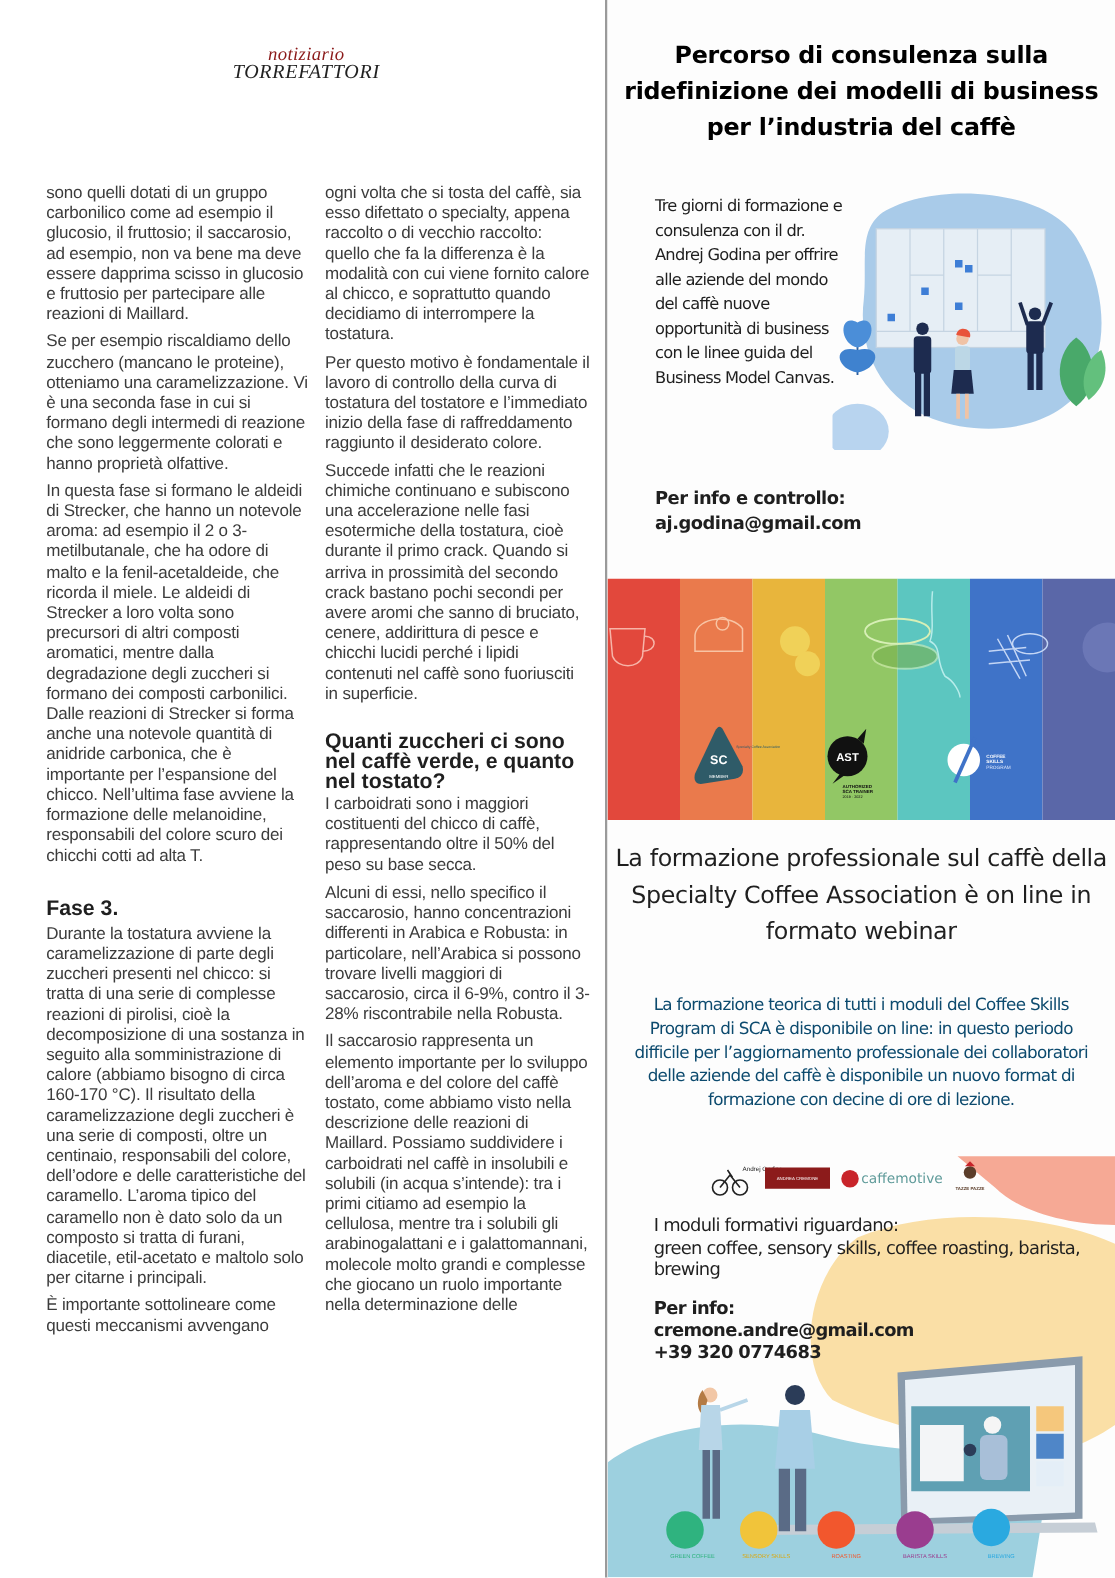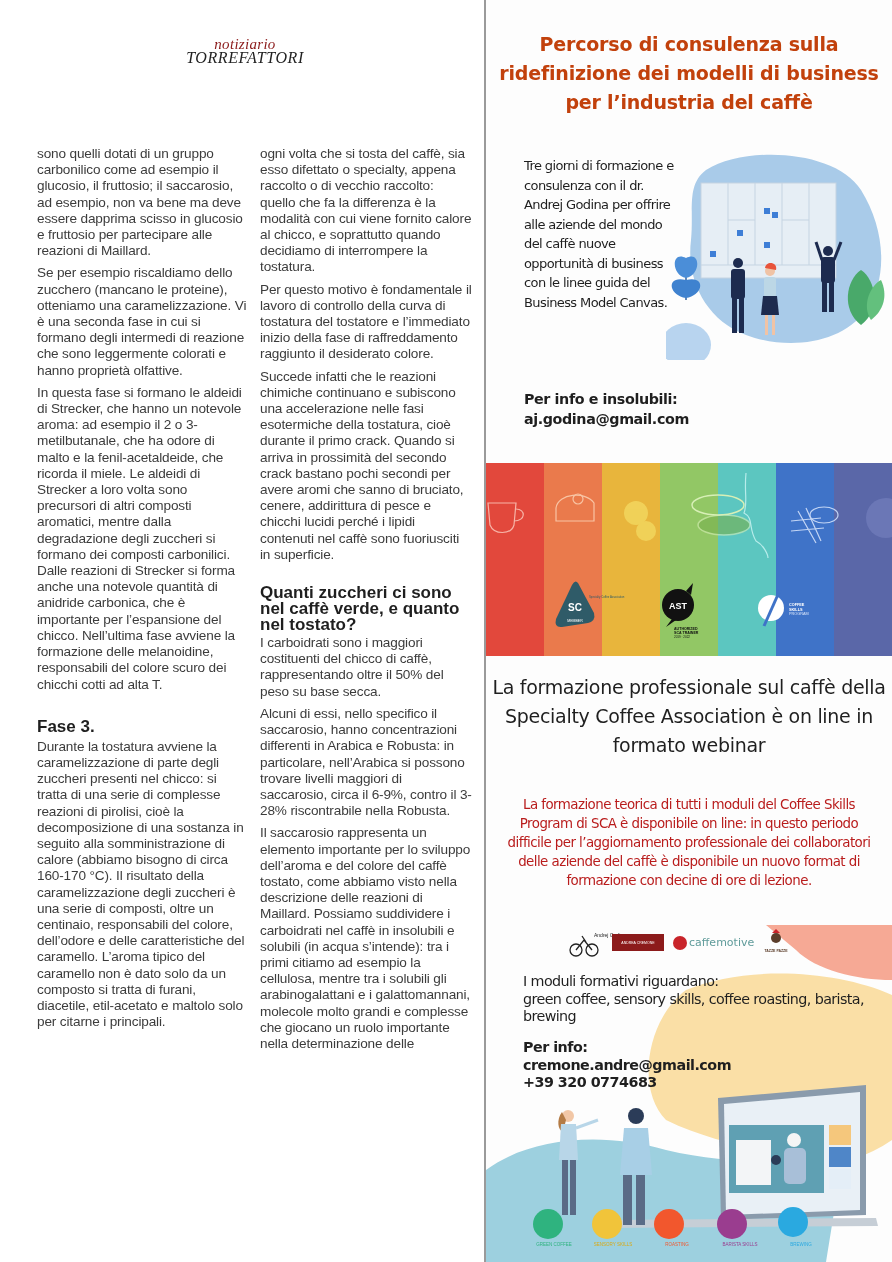--- a/index.html
+++ b/index.html
@@ -9,30 +9,30 @@
   .mast-bottom { font-family:"Liberation Serif", serif; color:#222; font-size:16px; line-height:16px; letter-spacing:0.6px; }
   .col { position:absolute; top:146px; width:212px; font-size:13.6px; line-height:16.2px; color:#3c3c3c; }
   .col p { margin:0 0 6px 0; letter-spacing:-0.15px; }
   .col-left { left:37px; }
   .col-mid { left:260px; }
   .col h3 { margin:26px 0 0 0; font-family:"Liberation Sans", sans-serif; font-weight:bold; color:#1f1f1f; font-size:17px; line-height:16px; }
   .col h3.q { margin-top:22px; margin-bottom:2px; }
   .divider { position:absolute; left:484px; top:0; width:2px; height:1262px; background:#9a9a9a; }
 
   .right { position:absolute; left:486px; top:0; width:406px; height:1262px; background:#fdfdfd; overflow:hidden; }
-  .ad1-title { position:absolute; left:0; top:30px; width:406px; text-align:center; font-family:"DejaVu Sans", sans-serif; font-weight:bold; font-size:19px; line-height:29px; color:#c2410c; letter-spacing:-0.2px; }
+  .ad1-title { position:absolute; left:0; top:30px; width:406px; text-align:center; font-family:"DejaVu Sans", sans-serif; font-weight:bold; font-size:19px; line-height:29px; color:#000000; letter-spacing:-0.2px; }
   .ad1-body { position:absolute; left:38px; top:156px; width:150px; font-family:"DejaVu Sans", sans-serif; font-size:13px; line-height:19.5px; color:#1f1f1f; letter-spacing:-0.6px; }
   .ad1-contact { position:absolute; left:38px; top:390px; font-family:"DejaVu Sans", sans-serif; font-weight:bold; font-size:14.3px; line-height:19.5px; color:#1f1f1f; letter-spacing:-0.4px; }
   .illus1 { position:absolute; left:180px; top:150px; width:222px; height:210px; }
 
   .stripes { position:absolute; left:0; top:450px; width:406px; height:193px; display:flex;margin-top:13px; }
   .stripe { flex:1; height:100%; position:relative; }
 
   .ad2-title { position:absolute; left:0; top:673px; width:406px; text-align:center; font-family:"DejaVu Sans", sans-serif; font-weight:normal; font-size:19px; line-height:29px; color:#1f1f1f; letter-spacing:-0.3px; }
-  .ad2-body { position:absolute; left:18px; top:795px; width:370px; text-align:center; font-family:"DejaVu Sans", sans-serif; font-size:13.4px; line-height:19px; color:#b91c1c; letter-spacing:-0.55px; }
+  .ad2-body { position:absolute; left:18px; top:795px; width:370px; text-align:center; font-family:"DejaVu Sans", sans-serif; font-size:13.4px; line-height:19px; color:#0c4a6e; letter-spacing:-0.55px; }
   .bg-shapes { position:absolute; left:0; top:910px; width:406px; height:352px; }
   .logos { position:absolute; left:82px; top:928px; width:240px; height:30px; }
   .ad2-modules { position:absolute; left:37px; top:973px; width:360px; font-family:"DejaVu Sans", sans-serif; font-size:14.3px; line-height:17.5px; color:#1f1f1f; letter-spacing:-0.6px; }
   .ad2-contact { position:absolute; left:37px; top:1039px; font-family:"DejaVu Sans", sans-serif; font-weight:bold; font-size:14.3px; line-height:17.5px; color:#1f1f1f; letter-spacing:-0.5px; }
   .illus2 { position:absolute; left:0; top:1080px; width:406px; height:182px; }
   .mod-icon { position:absolute; width:30px; height:30px; border-radius:50%; }
   .mod-label { position:absolute; font-size:4.5px; text-align:center; width:40px; line-height:5px; }
 </style>
 </head>
 <body>
@@ -41,40 +41,41 @@
   <div class="mast-top">notiziario</div>
   <div class="mast-bottom">TORREFATTORI</div>
 </div>
 
 <div class="col col-left">
   <p>sono quelli dotati di un gruppo carbonilico come ad esempio il glucosio, il fruttosio; il saccarosio, ad esempio, non va bene ma deve essere dapprima scisso in glucosio e fruttosio per partecipare alle reazioni di Maillard.</p>
   <p>Se per esempio riscaldiamo dello zucchero (mancano le proteine), otteniamo una caramelizzazione. Vi è una seconda fase in cui si formano degli intermedi di reazione che sono leggermente colorati e hanno proprietà olfattive.</p>
   <p>In questa fase si formano le aldeidi di Strecker, che hanno un notevole aroma: ad esempio il 2 o 3-metilbutanale, che ha odore di malto e la fenil-acetaldeide, che ricorda il miele. Le aldeidi di Strecker a loro volta sono precursori di altri composti aromatici, mentre dalla degradazione degli zuccheri si formano dei composti carbonilici. Dalle reazioni di Strecker si forma anche una notevole quantità di anidride carbonica, che è importante per l’espansione del chicco. Nell’ultima fase avviene la formazione delle melanoidine, responsabili del colore scuro dei chicchi cotti ad alta T.</p>
   <h3>Fase 3.</h3>
   <p style="margin-top:4px">Durante la tostatura avviene la caramelizzazione di parte degli zuccheri presenti nel chicco: si tratta di una serie di complesse reazioni di pirolisi, cioè la decomposizione di una sostanza in seguito alla somministrazione di calore (abbiamo bisogno di circa 160-170 °C). Il risultato della caramelizzazione degli zuccheri è una serie di composti, oltre un centinaio, responsabili del colore, dell’odore e delle caratteristiche del caramello. L’aroma tipico del caramello non è dato solo da un composto si tratta di furani, diacetile, etil-acetato e maltolo solo per citarne i principali.</p>
+  <p>È importante sottolineare come questi meccanismi avvengano</p>
 </div>
 
 <div class="col col-mid">
   <p>ogni volta che si tosta del caffè, sia esso difettato o specialty, appena raccolto o di vecchio raccolto: quello che fa la differenza è la modalità con cui viene fornito calore al chicco, e soprattutto quando decidiamo di interrompere la tostatura.</p>
   <p>Per questo motivo è fondamentale il lavoro di controllo della curva di tostatura del tostatore e l’immediato inizio della fase di raffreddamento raggiunto il desiderato colore.</p>
   <p>Succede infatti che le reazioni chimiche continuano e subiscono una accelerazione nelle fasi esotermiche della tostatura, cioè durante il primo crack. Quando si arriva in prossimità del secondo crack bastano pochi secondi per avere aromi che sanno di bruciato, cenere, addirittura di pesce e chicchi lucidi perché i lipidi contenuti nel caffè sono fuoriusciti in superficie.</p>
   <h3 class="q">Quanti zuccheri ci sono nel caffè verde, e quanto nel tostato?</h3>
   <p>I carboidrati sono i maggiori costituenti del chicco di caffè, rappresentando oltre il 50% del peso su base secca.</p>
   <p>Alcuni di essi, nello specifico il saccarosio, hanno concentrazioni differenti in Arabica e Robusta: in particolare, nell’Arabica si possono trovare livelli maggiori di saccarosio, circa il 6-9%, contro il 3-28% riscontrabile nella Robusta.</p>
   <p>Il saccarosio rappresenta un elemento importante per lo sviluppo dell’aroma e del colore del caffè tostato, come abbiamo visto nella descrizione delle reazioni di Maillard. Possiamo suddividere i carboidrati nel caffè in insolubili e solubili (in acqua s’intende): tra i primi citiamo ad esempio la cellulosa, mentre tra i solubili gli arabinogalattani e i galattomannani, molecole molto grandi e complesse che giocano un ruolo importante nella determinazione delle</p>
 </div>
 
 <div class="divider"></div>
 
 <div class="right">
 
   <div class="ad1-title">Percorso di consulenza sulla ridefinizione dei modelli di business per l’industria del caffè</div>
   <div class="ad1-body">Tre giorni di formazione e consulenza con il dr. Andrej Godina per offrire alle aziende del mondo del caffè nuove opportunità di business con le linee guida del Business Model Canvas.</div>
   <div class="ad1-contact">
-    <div>Per info e insolubili:</div>
+    <div>Per info e controllo:</div>
     <div>aj.godina@gmail.com</div>
   </div>
 
   <svg class="illus1" viewBox="0 0 222 210">
     <path d="M40 20 C80 -5 170 0 195 40 C220 80 222 130 200 160 C175 195 120 200 80 185 C40 170 20 130 25 90 C28 60 20 35 40 20Z" fill="#a9cbe9"></path>
     <ellipse cx="20" cy="195" rx="25" ry="22" fill="#b8d4ef"></ellipse>
     <rect x="35" y="33" width="135" height="95" fill="#e6eef5" stroke="#c5d4e2"></rect>
     <g stroke="#c5d4e2" fill="none">
       <line x1="62" y1="33" x2="62" y2="115"></line>
       <line x1="89" y1="33" x2="89" y2="115"></line>

